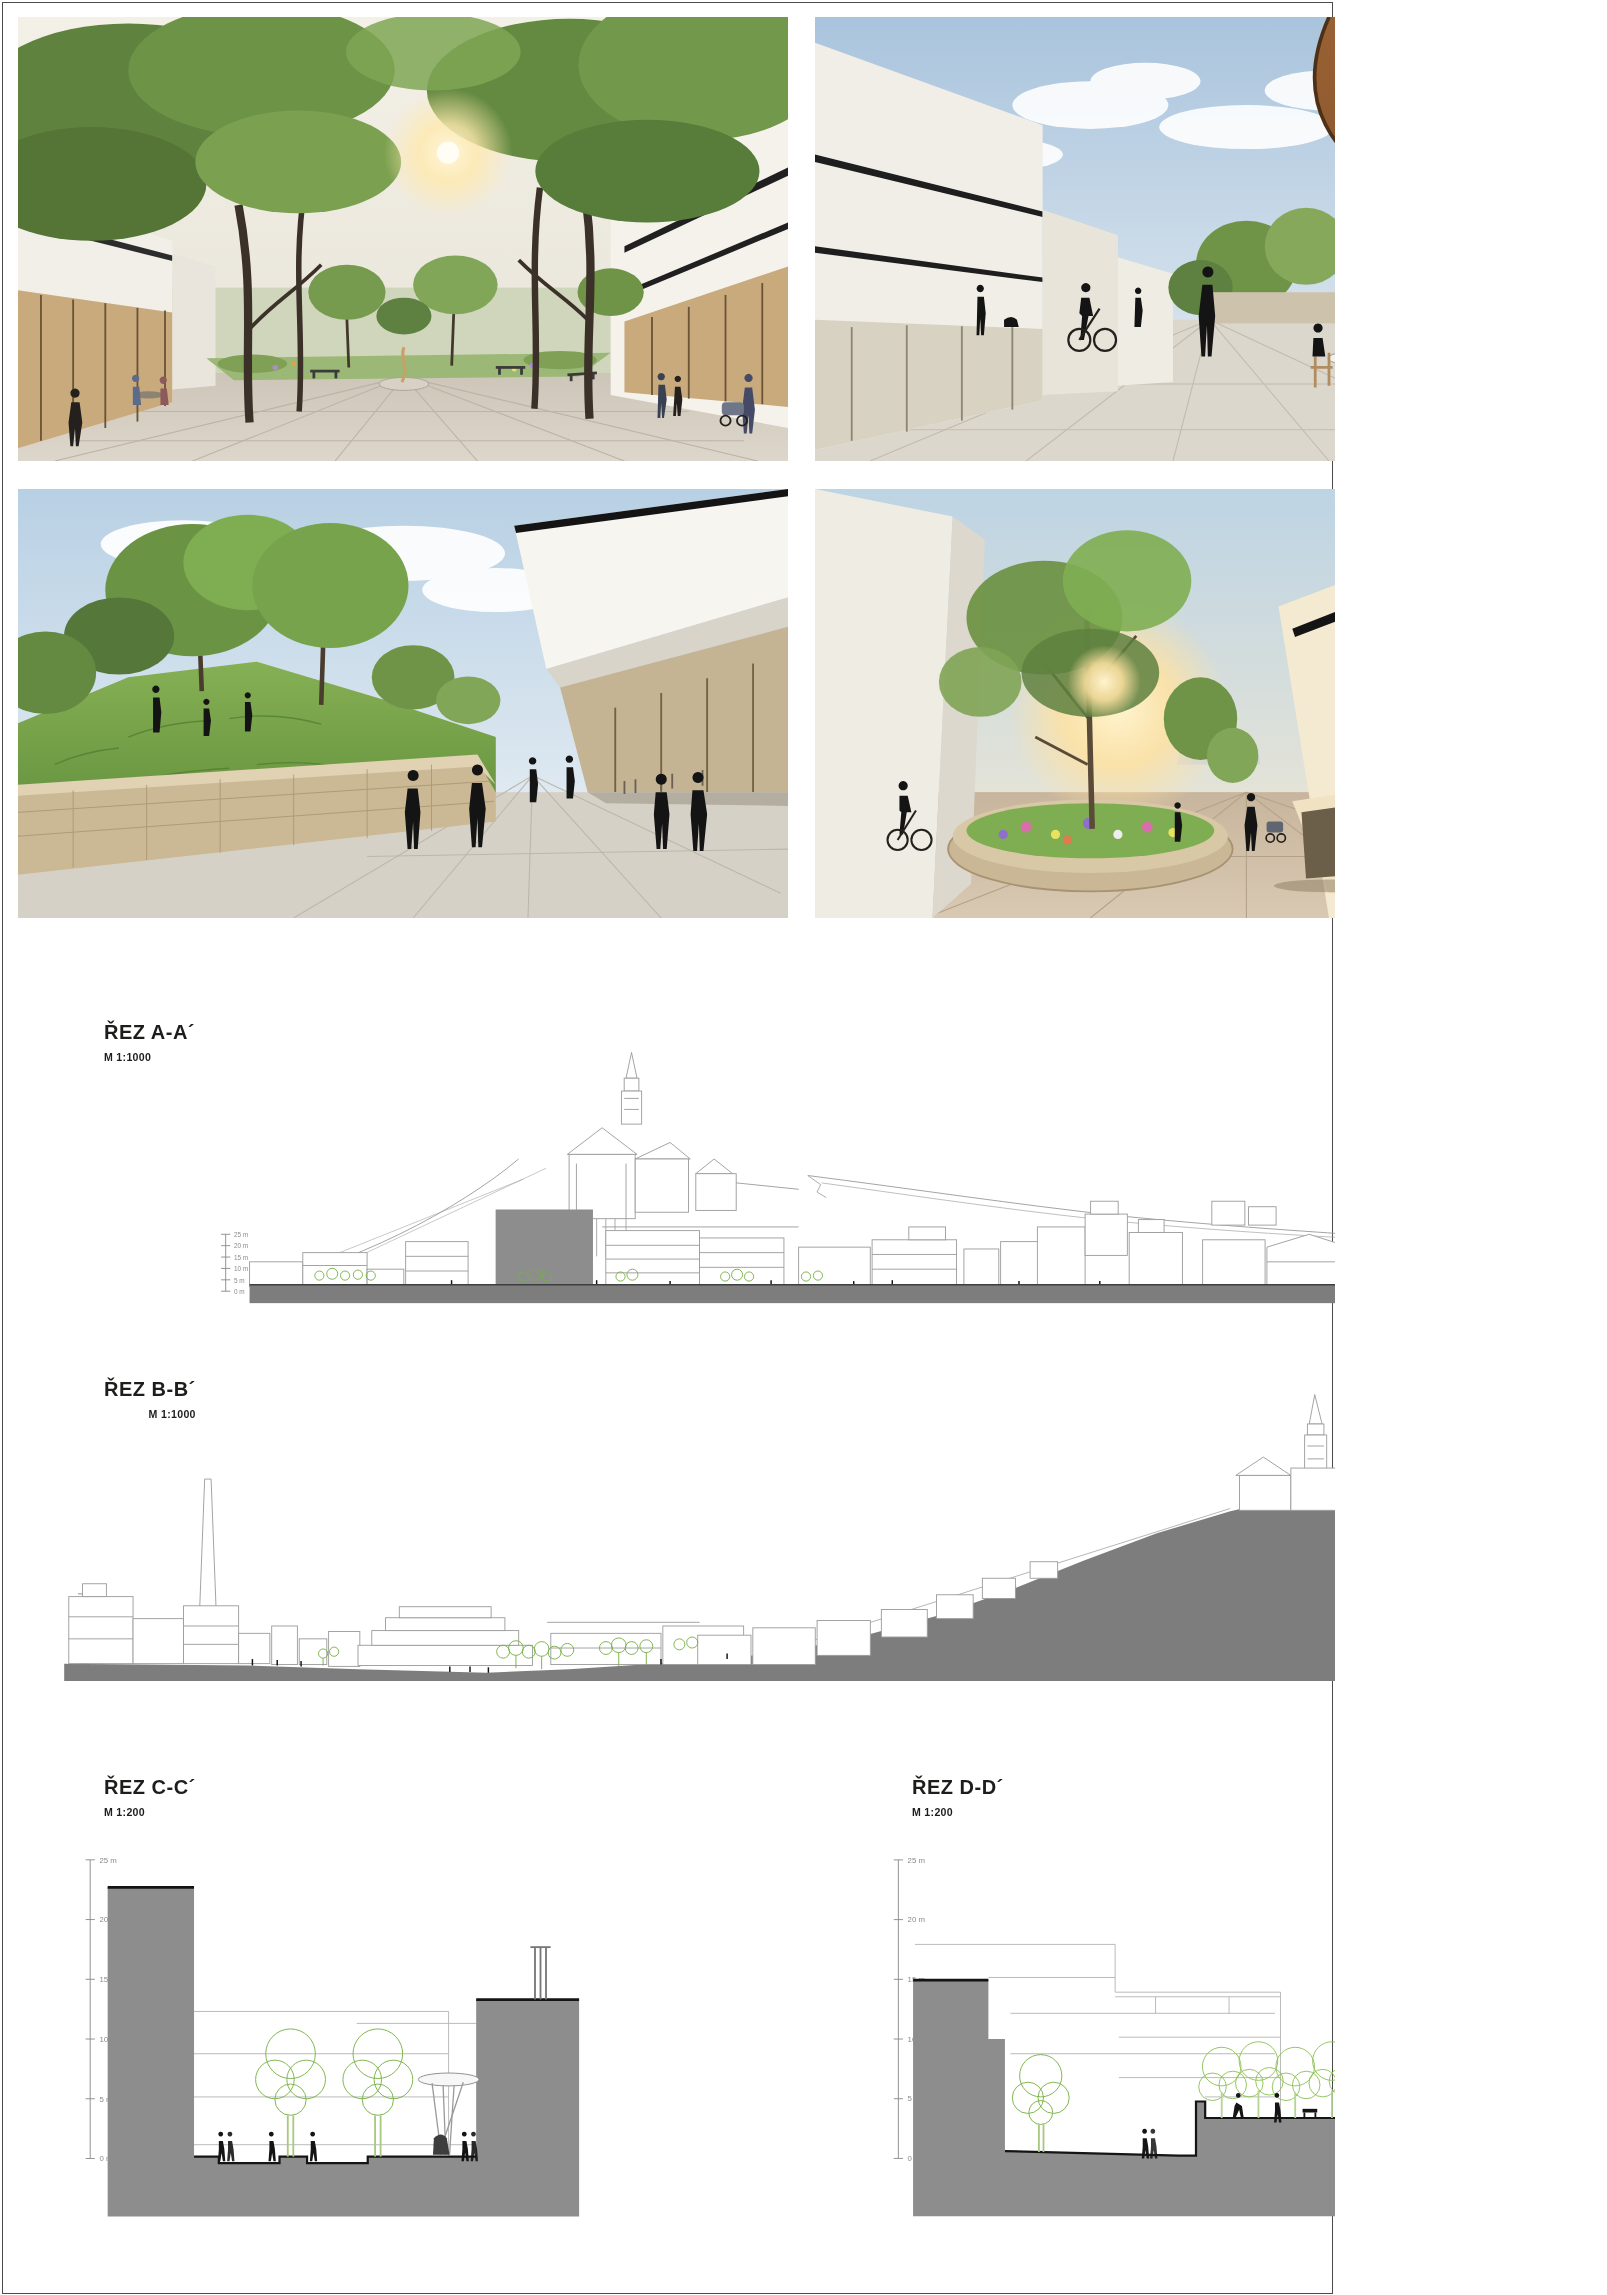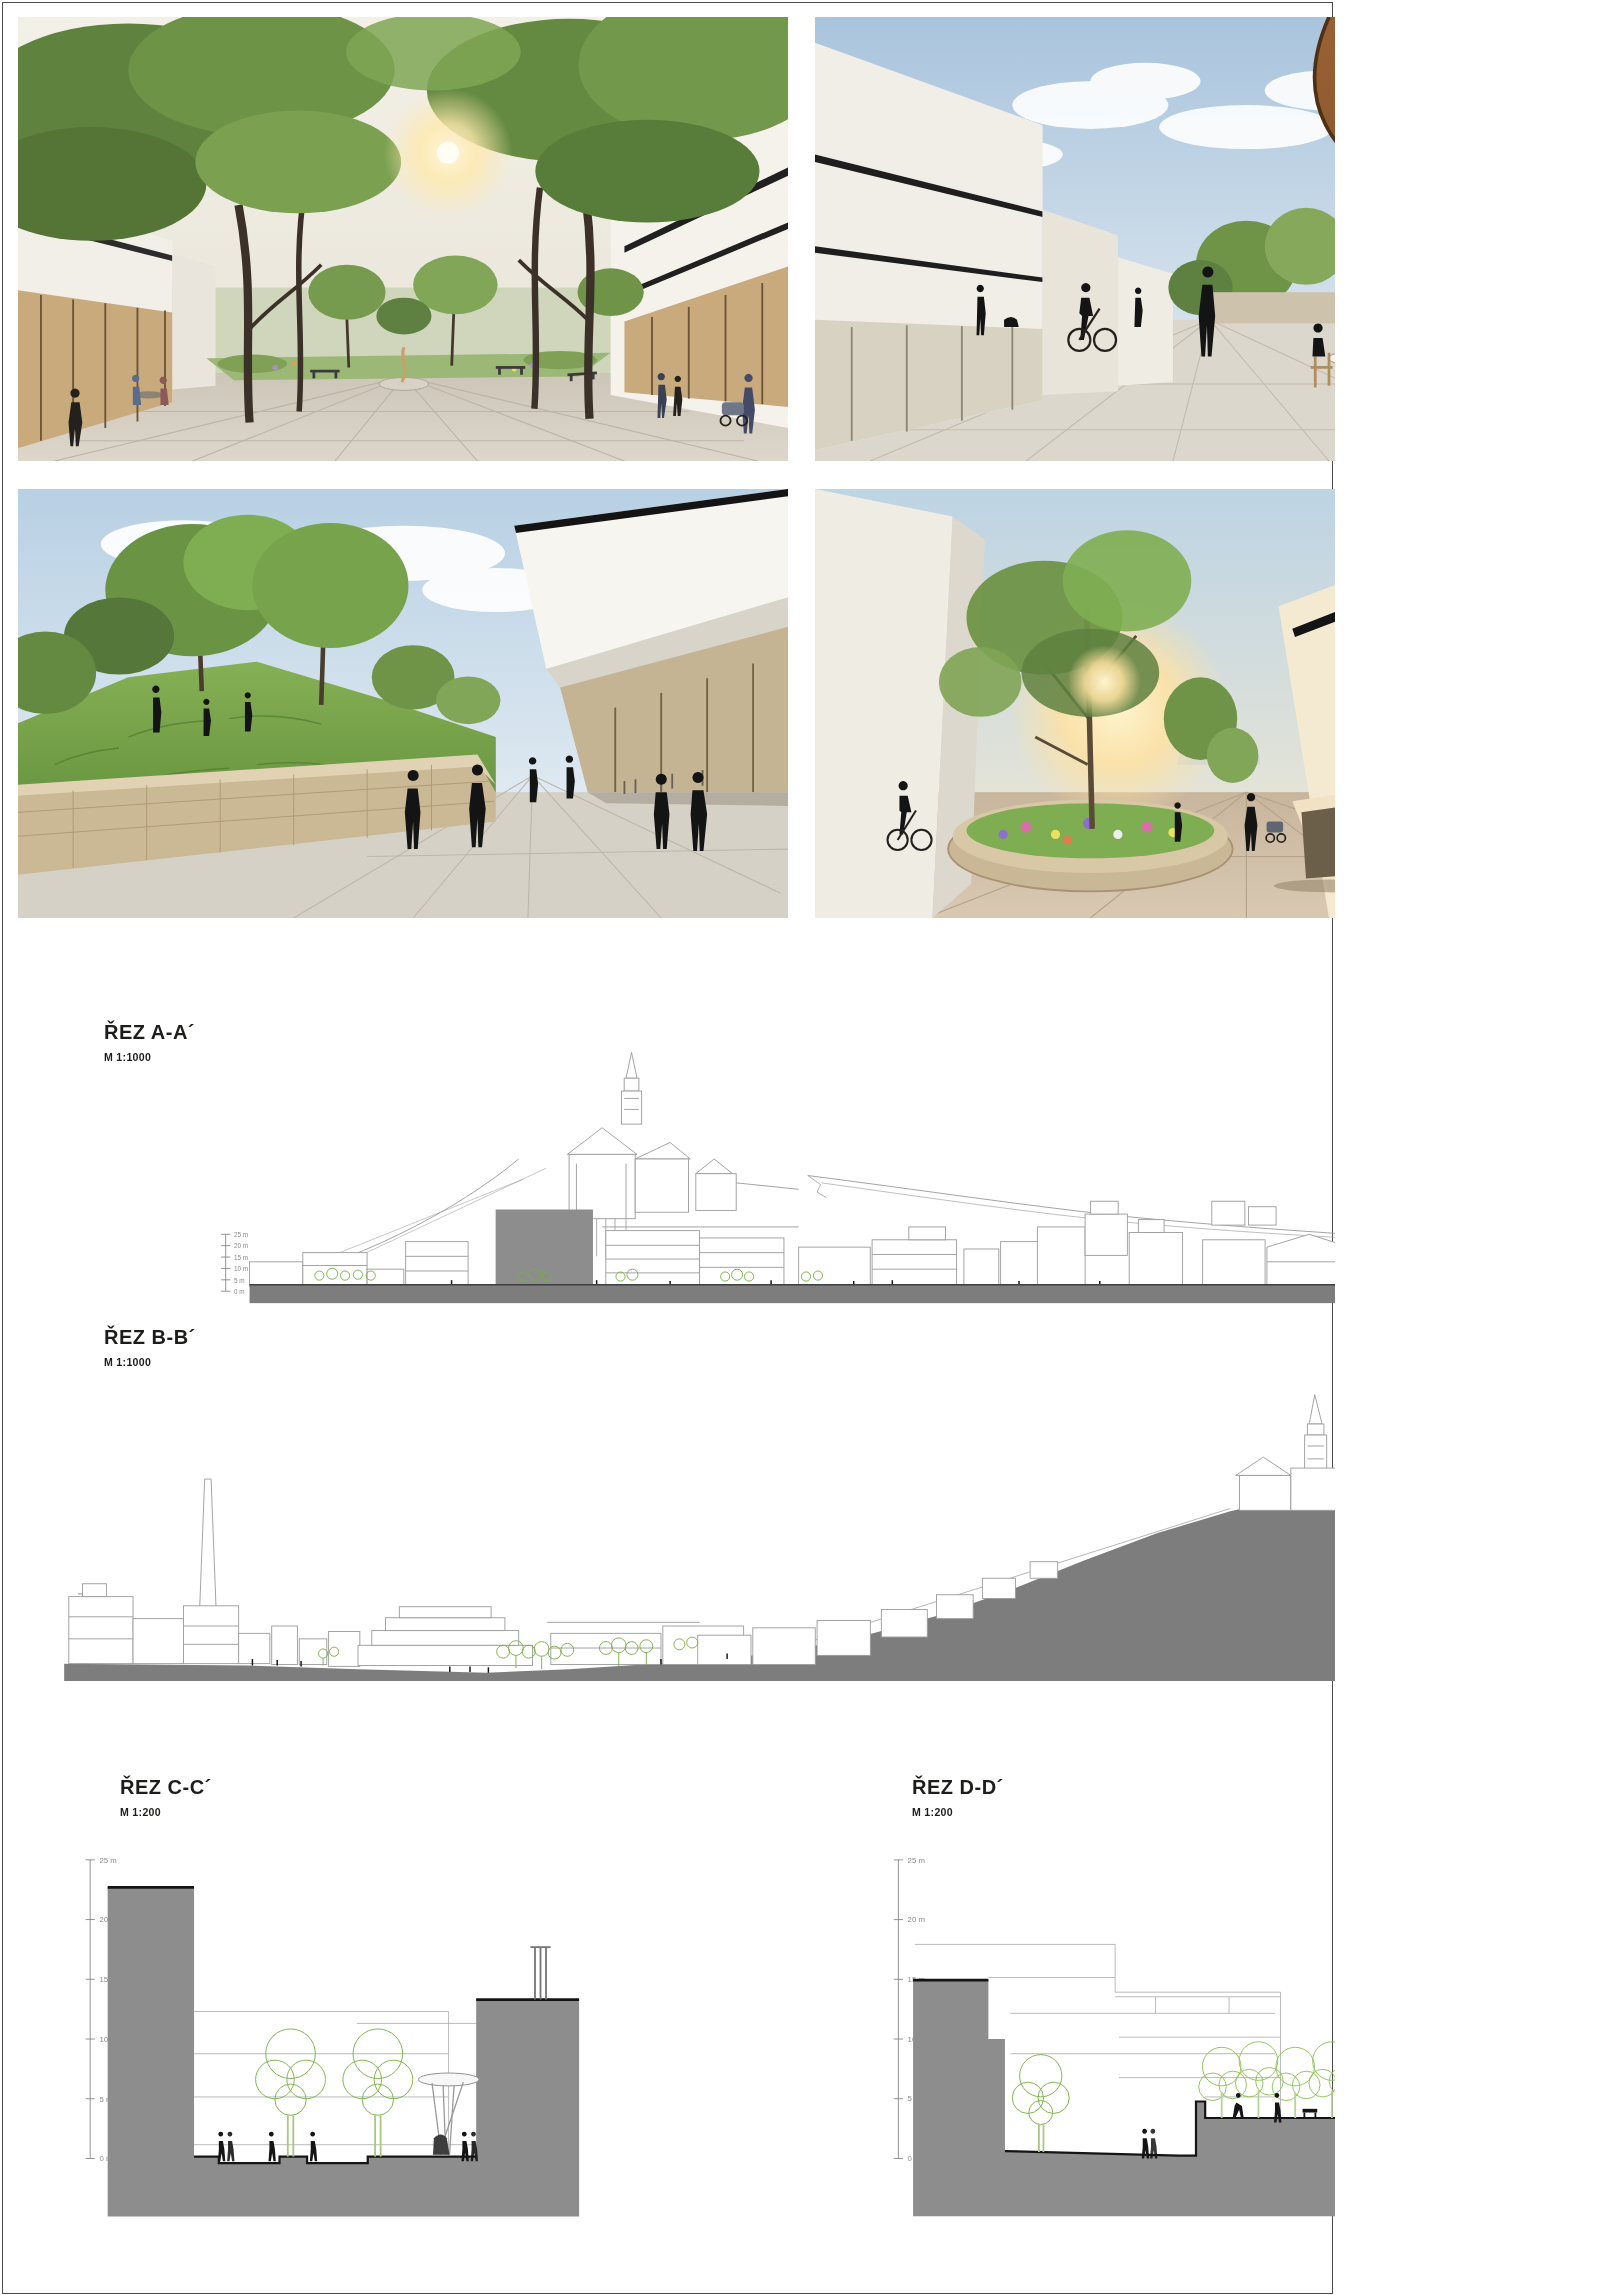--- a/index.html
+++ b/index.html
@@ -579,21 +579,21 @@
         <line x1="610" y1="282" x2="610" y2="289"></line>
       <line x1="700" y1="283" x2="700" y2="289"></line>
         <line x1="742" y1="282" x2="742" y2="289"></line>
       <line x1="880" y1="283" x2="880" y2="289"></line>
         <line x1="968" y1="283" x2="968" y2="289"></line>
     </g>
     <rect x="42" y="287" width="1198" height="20" fill="#7d7d7d"></rect>
     <line x1="42" y1="287" x2="1240" y2="287" stroke="#3f3f3f" stroke-width="1.6"></line>
   </svg>
 
-  <div class="sec-label" style="left:104px;top:1326px;">
+  <div class="sec-label" style="left:104px;top:1378px;text-align:right;">
     <div class="sec-title">ŘEZ B-B´</div>
     <div class="sec-scale">M 1:1000</div>
   </div>
   <svg class="secsvg" style="left:55px;top:1376px;" width="1515" height="309" viewBox="0 0 1650 336">
 
     <path d="M10,313 L210,315 L330,319 L470,323 L560,319 L640,314 L720,309 L800,299 L880,283 L960,261
              L1040,233 L1120,201 L1200,171 L1280,147 L1360,129 L1440,115 L1520,105 L1590,99 L1645,95
              L1645,332 L10,332 Z" fill="#7d7d7d"></path>
     <path d="M800,296 L1280,144" class="ln" opacity=".8"></path>
 
@@ -694,21 +694,21 @@
         <line x1="242" y1="309" x2="242" y2="315"></line>
       <line x1="268" y1="310" x2="268" y2="316"></line>
         <line x1="430" y1="316" x2="430" y2="322"></line>
       <line x1="452" y1="316" x2="452" y2="322"></line>
         <line x1="472" y1="317" x2="472" y2="323"></line>
       <line x1="660" y1="308" x2="660" y2="314"></line>
         <line x1="732" y1="302" x2="732" y2="308"></line>
     </g>
   </svg>
 
-  <div class="sec-label" style="left:120px;top:1776px;">
+  <div class="sec-label" style="left:104px;top:1776px;">
     <div class="sec-title">ŘEZ C-C´</div>
     <div class="sec-scale">M 1:200</div>
   </div>
   <svg class="secsvg" style="left:81px;top:1835px;" width="522" height="386" viewBox="0 0 568 420">
     <defs>
       <path id="psilC" d="M0,-22 a2.6,2.6 0 1,1 .1,0 M-2,-17 h4.4 l1.6,9 1,13 h-2.6 l-1.4,-9 -1.4,9 h-2.6 l1,-13 z"></path>
     </defs>
 
     <g>
       <line x1="10" y1="27" x2="10" y2="352" stroke="#8a8a8a"></line>

